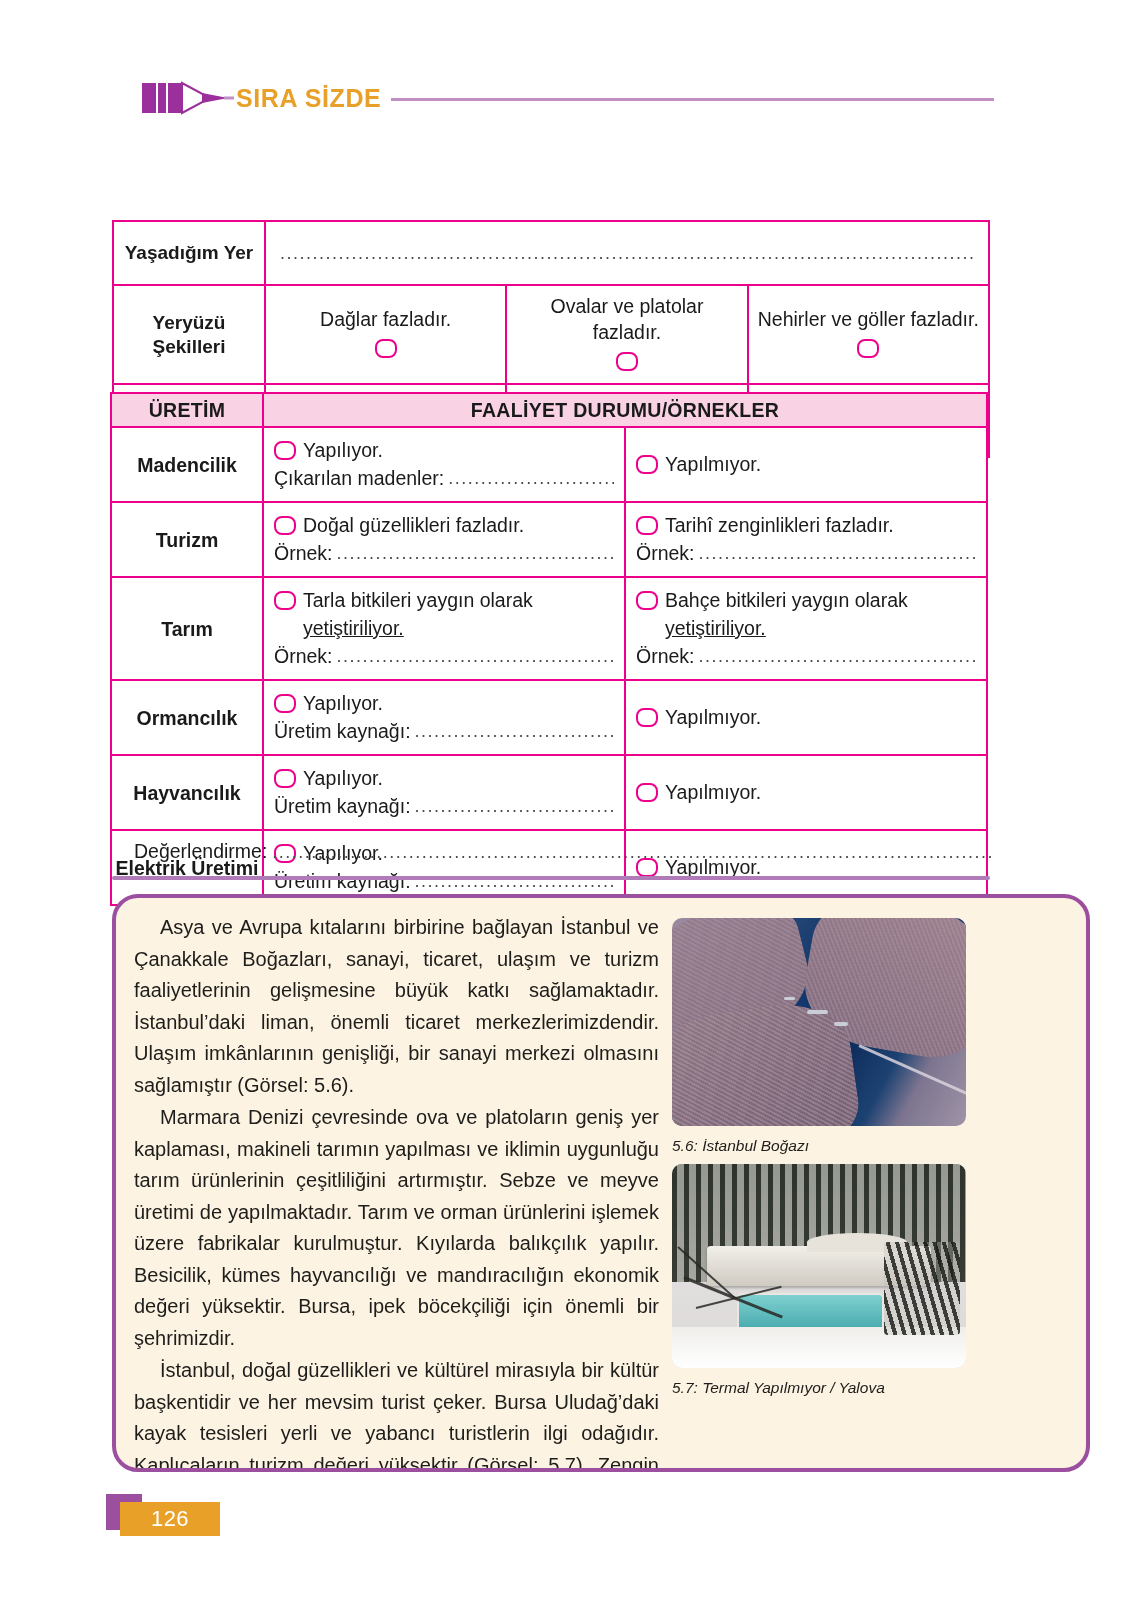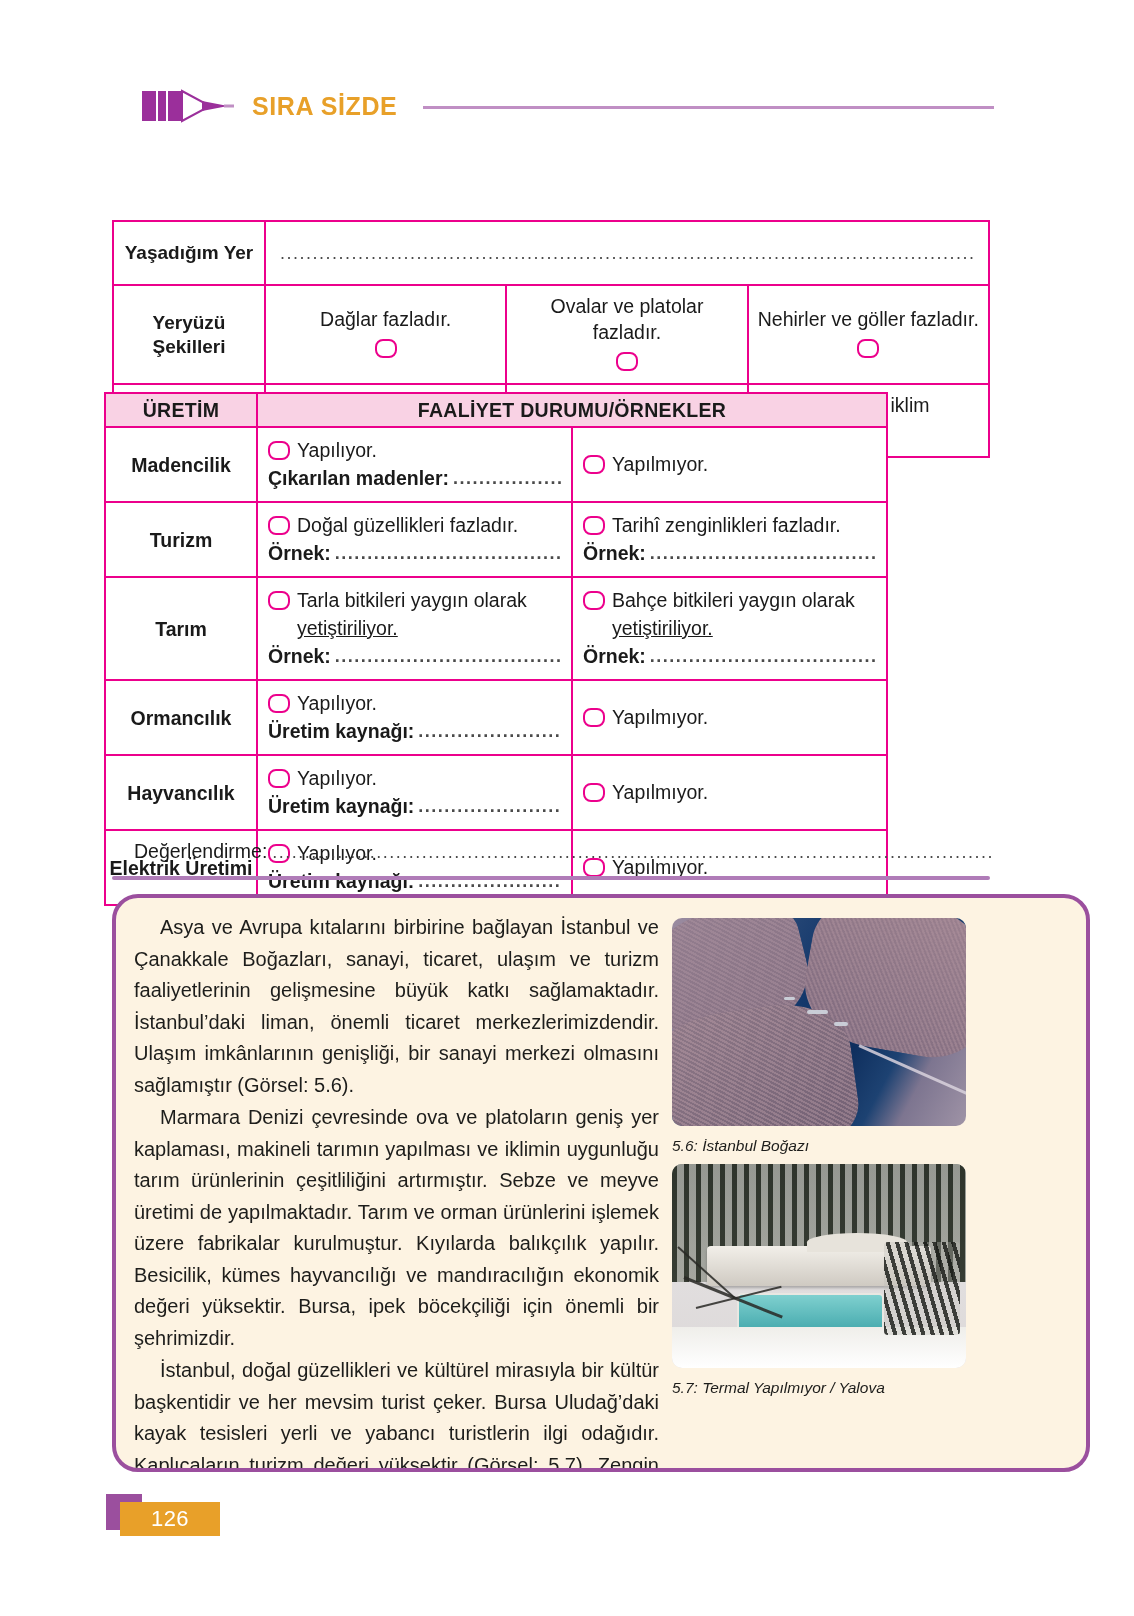--- a/index.html
+++ b/index.html
@@ -7,22 +7,22 @@
   body {
     font-family: "Liberation Sans", sans-serif;
     background: #ffffff;
     color: #1a1a1a;
     position: relative;
   }
   .page { position: absolute; left: 0; top: 0; width: 1134px; height: 1616px; }
 
   
   .sira-header {
-    position: absolute; left: 106px; top: 84px; width: 888px; height: 44px;
-    display: flex; align-items: center; gap: 16px;
+    position: absolute; left: 106px; top: 76px; width: 888px; height: 44px;
+    display: flex; align-items: center; gap: 0px;
   }
   .pencil-icon { width: 128px; height: 44px; flex: 0 0 128px; }
   .sira-title {
     color: #e8a029; font-size: 25px; font-weight: bold; letter-spacing: 0.6px;
     white-space: nowrap; padding: 0 10px 0 2px;
   }
   .sira-rule { flex: 1 1 auto; height: 3px; background: #c08fc4; margin-top: 2px; }
 
   
   .intro {
@@ -49,36 +49,36 @@
           letter-spacing: 1.5px; color: #4a4a4a; font-size: 18px; }
   .opt-cell { text-align: center; font-size: 19.5px; padding: 7px 8px 9px; line-height: 26px; }
 
   .cb {
     display: inline-block; width: 22px; height: 19px; border: 2.3px solid #ec008c;
     border-radius: 8px; background: #fff; vertical-align: -3px;
   }
   .cb-row { margin-top: 3px; }
 
   
-  #table-production { left: 104px; top: 392px; width: 784px; }
+  #table-production { left: 110px; top: 392px; width: 878px; }
   #table-production td { font-size: 19.5px; }
   .prod-head td {
     background: #f9d2e4; text-align: center; font-weight: bold; font-size: 19px;
     height: 34px; letter-spacing: .3px;
   }
   .prod-label {
     width: 152px; text-align: center; font-weight: bold; font-size: 19px;
     line-height: 24px; padding: 4px 2px;
   }
   .prod-cell { padding: 8px 10px 9px 10px; line-height: 28px; vertical-align: top; }
   .prod-cell.mid { vertical-align: middle; }
   .cl { display: flex; align-items: flex-start; gap: 7px; }
   .cl .cb { flex: 0 0 22px; margin-top: 5px; }
   .cl span.txt { display: block; }
-  .sub-line { display: flex; gap: 4px; align-items: flex-end; font-weight: bold; }
+  .sub-line { display: flex; gap: 4px; align-items: flex-end; }
   .sub-line .lead { white-space: nowrap; }
   .indent2 { padding-left: 29px; text-decoration: underline; }
 
   
   .degerlendirme {
     position: absolute; left: 134px; top: 840px; width: 860px;
     font-size: 19.5px; display: flex; gap: 5px; align-items: baseline;
   }
   .divider-purple {
     position: absolute; left: 112px; top: 876px; width: 878px; height: 4px;

